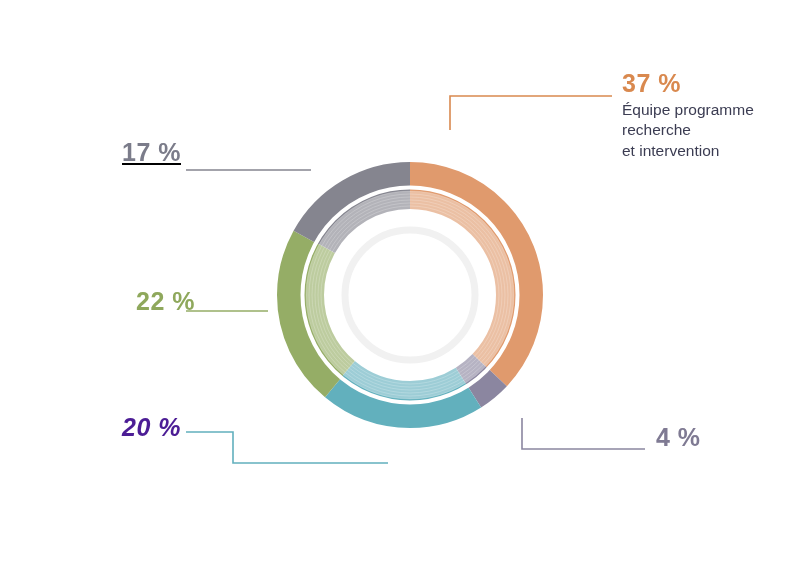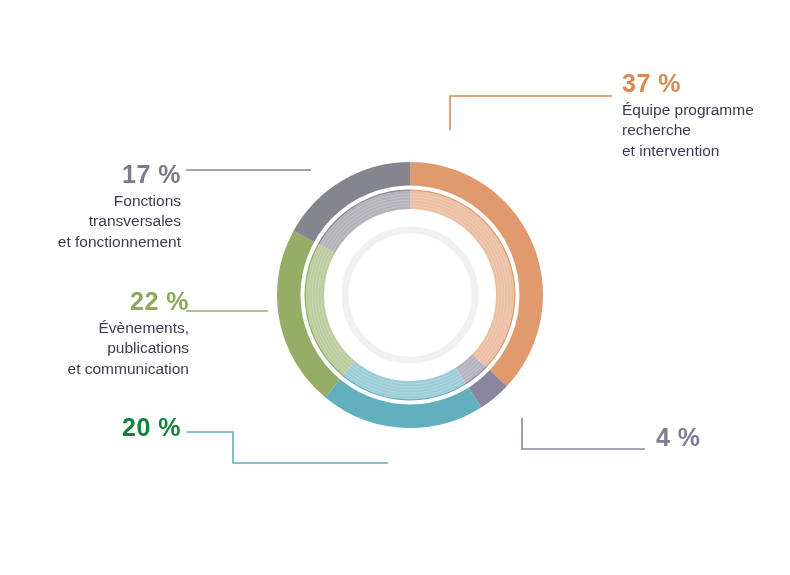--- a/index.html
+++ b/index.html
@@ -46,29 +46,29 @@
     line-height: 1.30;
     color: #3b3c52;
     margin: 0;
     white-space: pre-line;
   }
   .align-right { text-align: right; }
   .align-left  { text-align: left; }
 
   
   #label-equipe   { left: 622px; top: 70px;  width: 172px; }
-  #label-fonctions{ left: 0px;   top: 161px; width: 181px; }
-  #label-evenements{left: 8px;   top: 288px; width: 181px; }
+  #label-fonctions{ left: 0px;   top: 139px; width: 181px; text-decoration: underline; }
+  #label-evenements{left: 14px;   top: 288px; width: 181px; }
   #label-partenaires{left: 30px; top: 414px; width: 151px; }
   #label-missions { left: 656px; top: 424px; width: 134px; }
 
   #label-equipe .pct    { color: #d9894f; }
   #label-fonctions .pct { color: #7b7c8a; }
   #label-evenements .pct{ color: #8fa85c; }
-  #label-partenaires .pct{ color: #15803d; }
+  #label-partenaires .pct{ color: #4c1d95; font-style: italic; }
   #label-missions .pct  { color: #7f7a93; }
 </style>
 </head>
 <body>
 
 <div id="chart-root">
 
   <svg class="chart-svg" viewBox="0 0 790 575">
 
     <g fill="none" stroke-width="1.6">
@@ -124,30 +124,24 @@
 
   <div class="label-block align-left" id="label-equipe">
     <div class="pct">37 %</div>
     <div class="desc">Équipe programme
 recherche
 et intervention</div>
   </div>
 
   <div class="label-block align-right" id="label-fonctions">
     <div class="pct">17 %</div>
-    <div class="desc">Fonctions
-transversales
-et fonctionnement</div>
   </div>
 
   <div class="label-block align-right" id="label-evenements">
     <div class="pct">22 %</div>
-    <div class="desc">Évènements,
-publications
-et communication</div>
   </div>
 
   <div class="label-block align-right" id="label-partenaires">
     <div class="pct">20 %</div>
   </div>
 
   <div class="label-block align-left" id="label-missions">
     <div class="pct">4 %</div>
   </div>
 

